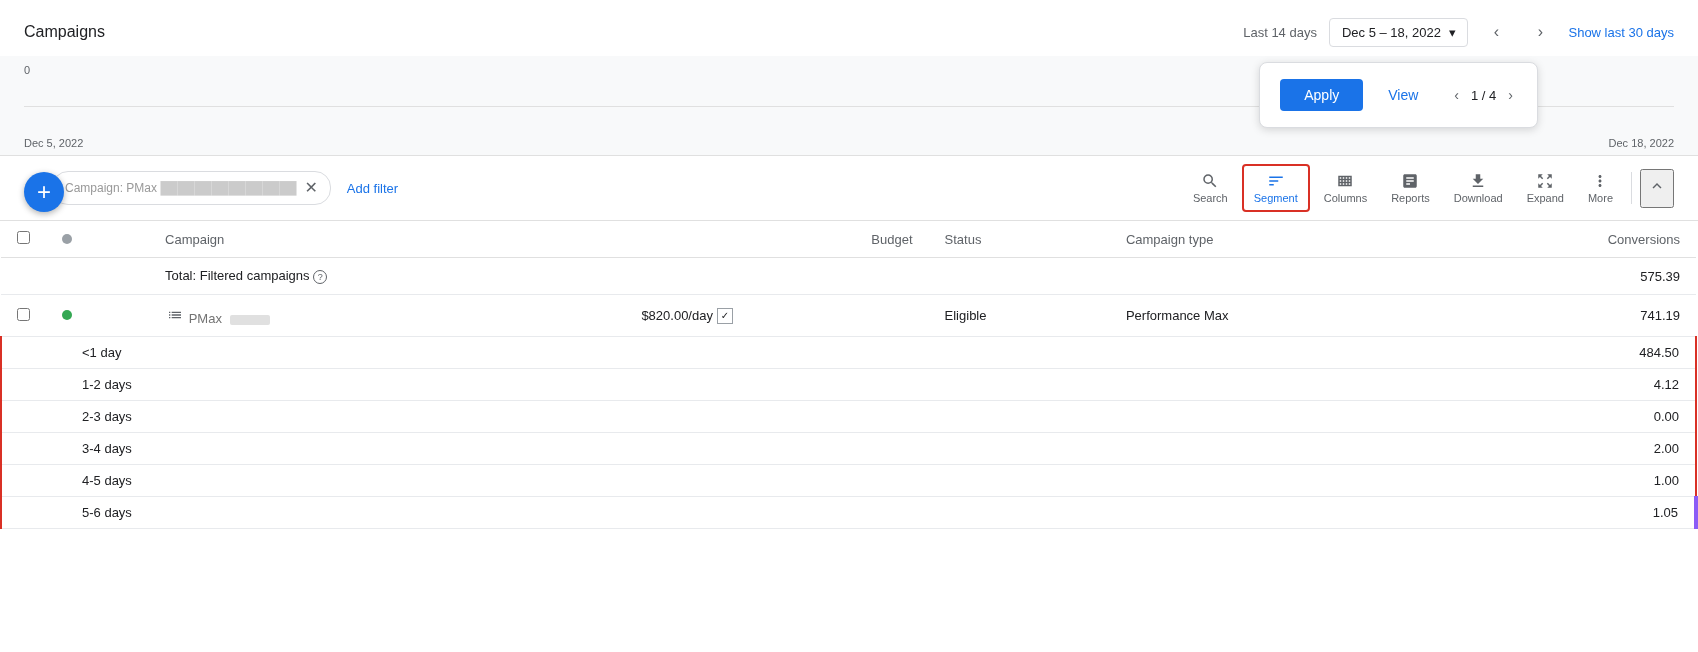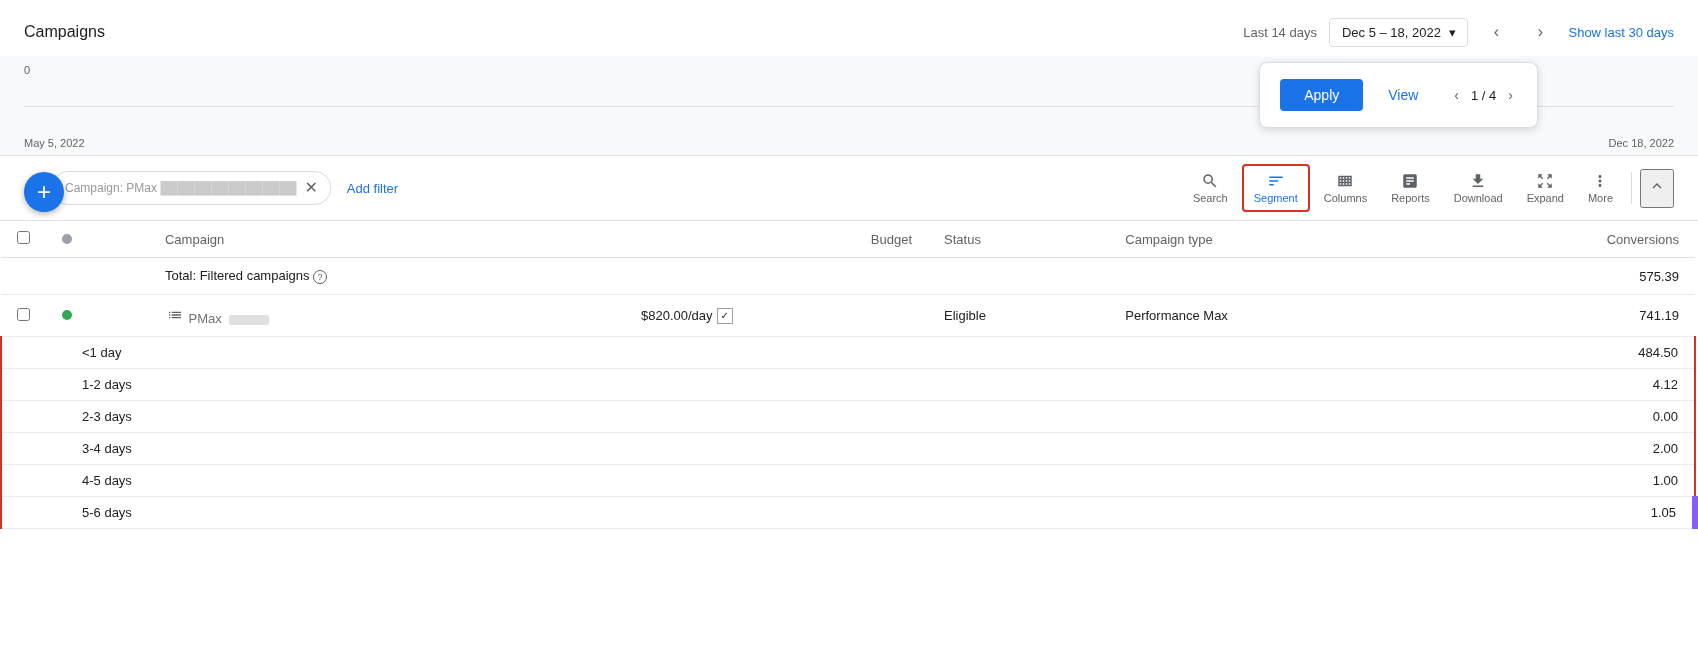--- a/index.html
+++ b/index.html
@@ -388,21 +388,21 @@
     <button class="nav-arrow">‹</button>
     <button class="nav-arrow">›</button>
     <span class="show-30-days">Show last 30 days</span>
   </div>
 </div>
 
 <div class="chart-area">
   <span class="chart-zero">0</span>
   <div class="chart-line"></div>
   <div class="chart-dates">
-    <span class="chart-date">May 5, 2022</span>
+    <span class="chart-date">Dec 5, 2022</span>
     <span class="chart-date">Dec 18, 2022</span>
   </div>
 </div>
 
 <div class="apply-popup">
   <button class="apply-btn">Apply</button>
   <button class="view-btn">View</button>
   <div class="pagination-info">
     <button class="pagination-nav">‹</button>
     <span class="pagination-text">1 / 4</span>
@@ -607,17 +607,17 @@
           <span>4-5 days</span>
         </td>
         <td></td>
         <td class="right" style="border-right:2px solid #d93025;">1.00</td>
       </tr>
       <tr class="segment-row">
         <td colspan="5" style="padding-left:80px; border-left:2px solid #d93025;">
           <span>5-6 days</span>
         </td>
         <td></td>
-        <td class="right" style="border-right:6px solid #8b5cf6;">1.05</td>
+        <td class="right" style="border-right:4px solid #8b5cf6;">1.05</td>
       </tr>
     </tbody>
   </table>
 </div>
 
 </body></html>

